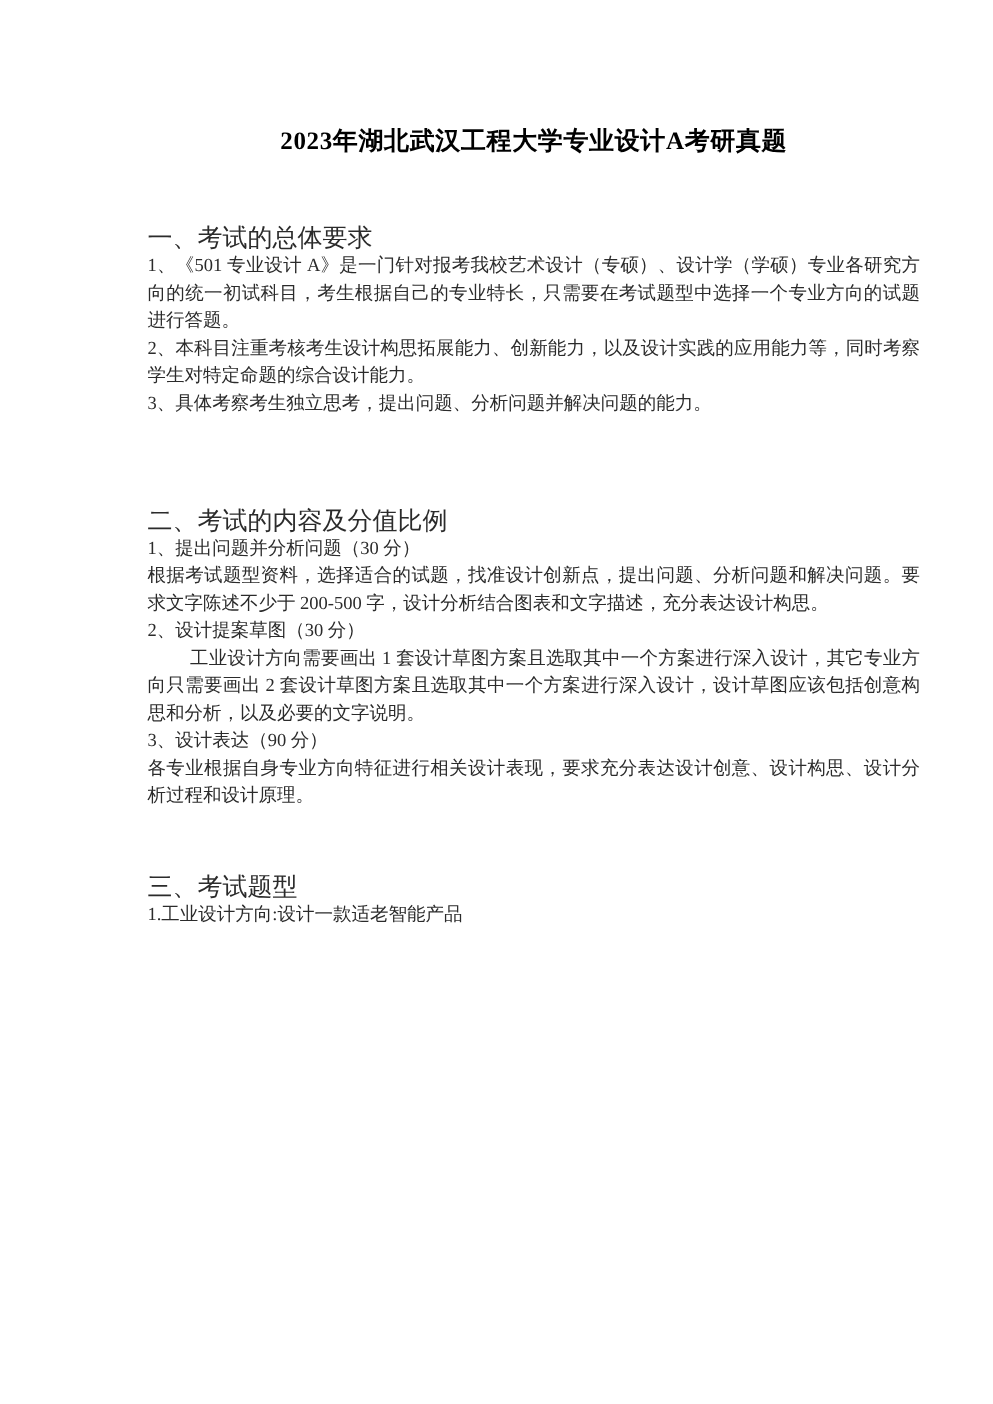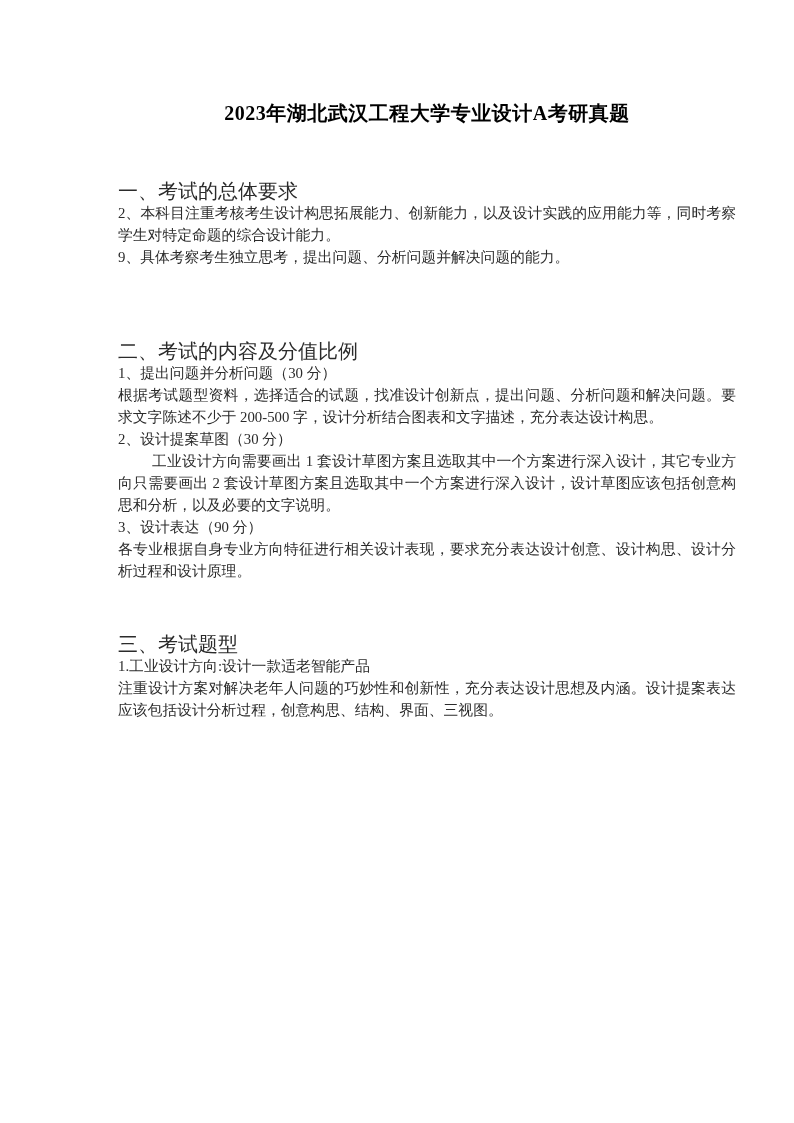--- a/index.html
+++ b/index.html
@@ -55,33 +55,33 @@
 </style>
 </head>
 <body>
 
 <div class="page">
 
   <h1 class="doc-title">2023年湖北武汉工程大学专业设计A考研真题</h1>
 
   <div class="section section-1">
     <h2 class="section-heading">一、考试的总体要求</h2>
+    <p class="para">1、《501 专业设计 A》是一门针对报考我校艺术设计（专硕）、设计学（学硕）专业各研究方向的统一初试科目，考生根据自己的专业特长，只需要在考试题型中选择一个专业方向的试题进行答题。</p>
     <p class="para">2、本科目注重考核考生设计构思拓展能力、创新能力，以及设计实践的应用能力等，同时考察学生对特定命题的综合设计能力。</p>
-    <p class="para">9、具体考察考生独立思考，提出问题、分析问题并解决问题的能力。</p>
+    <p class="para">3、具体考察考生独立思考，提出问题、分析问题并解决问题的能力。</p>
   </div>
 
   <div class="section section-2">
     <h2 class="section-heading">二、考试的内容及分值比例</h2>
     <p class="para">1、提出问题并分析问题（30 分）</p>
     <p class="para">根据考试题型资料，选择适合的试题，找准设计创新点，提出问题、分析问题和解决问题。要求文字陈述不少于 200-500 字，设计分析结合图表和文字描述，充分表达设计构思。</p>
     <p class="para">2、设计提案草图（30 分）</p>
     <p class="para first-indent">工业设计方向需要画出 1 套设计草图方案且选取其中一个方案进行深入设计，其它专业方向只需要画出 2 套设计草图方案且选取其中一个方案进行深入设计，设计草图应该包括创意构思和分析，以及必要的文字说明。</p>
     <p class="para">3、设计表达（90 分）</p>
     <p class="para">各专业根据自身专业方向特征进行相关设计表现，要求充分表达设计创意、设计构思、设计分析过程和设计原理。</p>
   </div>
 
   <div class="section section-3">
     <h2 class="section-heading">三、考试题型</h2>
     <p class="para">1.工业设计方向:设计一款适老智能产品</p>
-    <p class="para">注重设计方案对解决老年人问题的巧妙性和创新性，充分表达设计思想及内涵。设计提案表达应该包括设计分析过程，创意构思、结构、界面、三视图。</p>
   </div>
 
 </div>
 
 </body></html>

